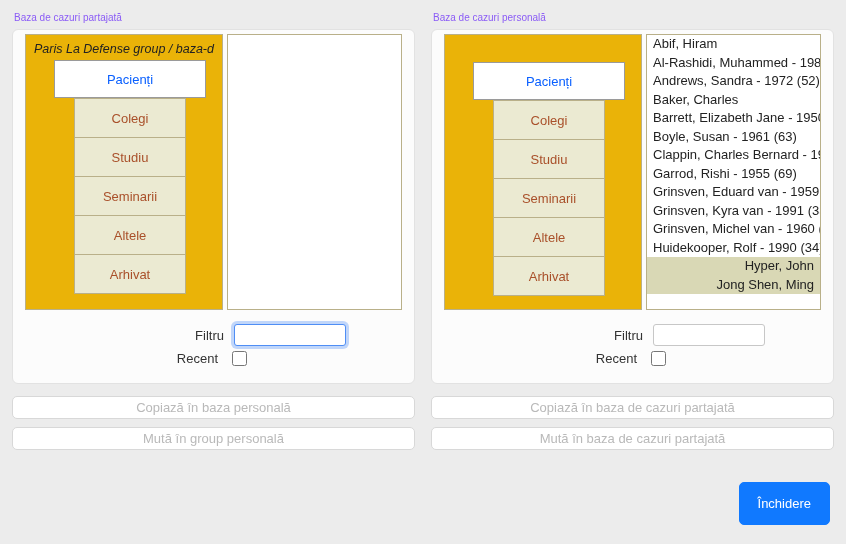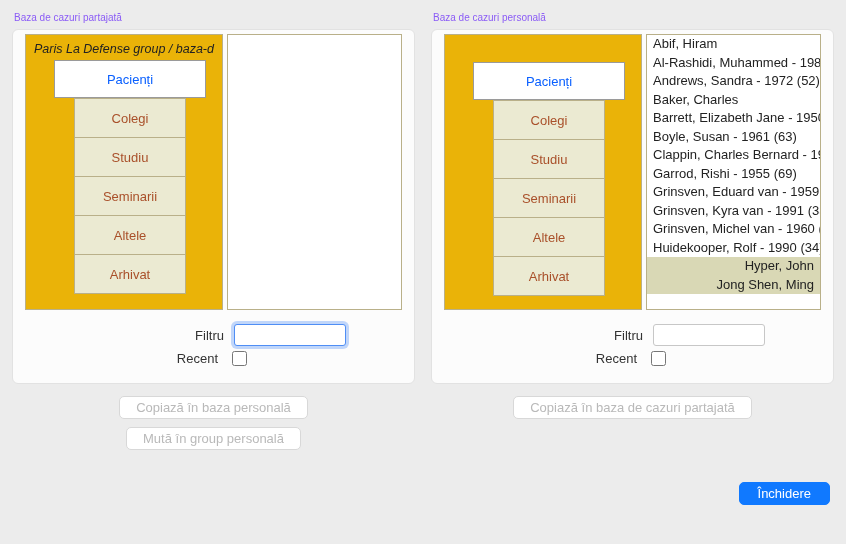--- a/index.html
+++ b/index.html
@@ -143,21 +143,20 @@
     box-shadow: 0 0 0 3px rgba(79,142,245,0.35);
   }
   input[type=checkbox] {
     width: 15px;
     height: 15px;
   }
   .panel-buttons {
     display: flex;
     flex-direction: column;
     gap: 8px;
-    align-items: center;
     margin-top: 12px;
   }
   .panel-buttons button,
   .footer button {
     font-size: 13px;
     border: 1px solid #d8d8d8;
     background: #ffffff;
     border-radius: 5px;
     padding: 3px 16px;
     cursor: pointer;
@@ -170,21 +169,21 @@
   .footer {
     display: flex;
     justify-content: flex-end;
     margin-top: 32px;
     padding-right: 4px;
   }
   .footer button.primary {
     background: #1079ff;
     border-color: #1079ff;
     color: #ffffff;
-    padding: 3px 18px;
+    padding: 13px 18px;
   }
   
   .list-inner-scroll::-webkit-scrollbar { width: 14px; }
   .list-inner-scroll::-webkit-scrollbar-track { background: #fafafa; }
   .list-inner-scroll::-webkit-scrollbar-thumb { background: #bdbdbd; border-radius: 7px; border: 3px solid #fafafa; }
 </style>
 </head>
 <body>
 
 <div class="cols">
@@ -262,19 +261,20 @@
           <input type="text" class="filter" value="" style="">
         </div>
         <div class="form-row" style="padding-right:96px;">
           <label>Recent</label>
           <input type="checkbox" style="">
         </div>
       </div>
     </div>
     <div class="panel-buttons">
       <button disabled="">Copiază în baza de cazuri partajată</button>
+      <button disabled="">Mută în baza de cazuri partajată</button>
     </div>
   </div>
 </div>
 
 <div class="footer">
   <button class="primary">Închidere</button>
 </div>
 
 </body></html>

